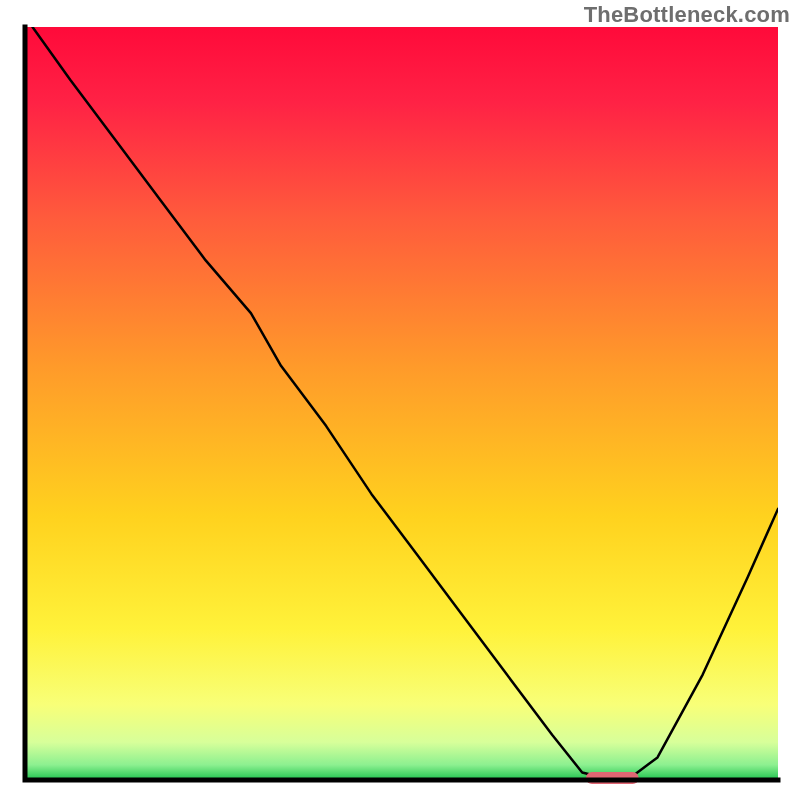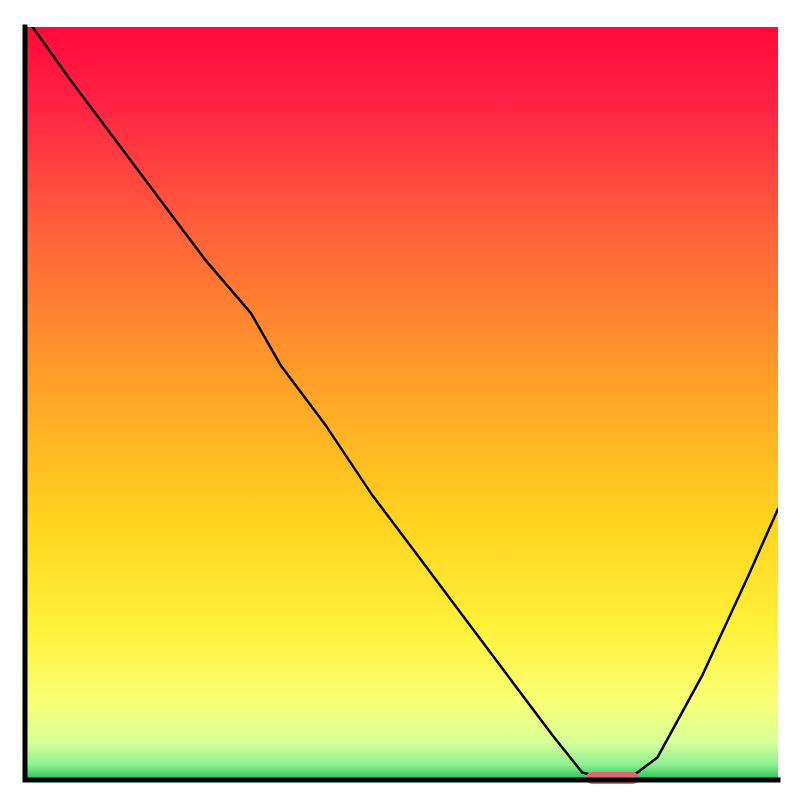--- a/index.html
+++ b/index.html
@@ -29,20 +29,21 @@
     position: absolute;
     inset: 0;
     width: 800px;
     height: 800px;
   }
 </style>
 </head>
 <body>
 
 <div class="stage">
+  <div class="watermark">TheBottleneck.com</div>
 
   <svg class="chart" viewBox="0 0 800 800">
     <defs>
       <linearGradient id="bg-grad" x1="0" y1="0" x2="0" y2="1">
           <stop offset="0%" stop-color="#ff0a3a"></stop>
           <stop offset="10%" stop-color="#ff2245"></stop>
           <stop offset="25%" stop-color="#ff5a3c"></stop>
           <stop offset="45%" stop-color="#ff9a2a"></stop>
           <stop offset="65%" stop-color="#ffd21e"></stop>
           <stop offset="80%" stop-color="#fff23a"></stop>

